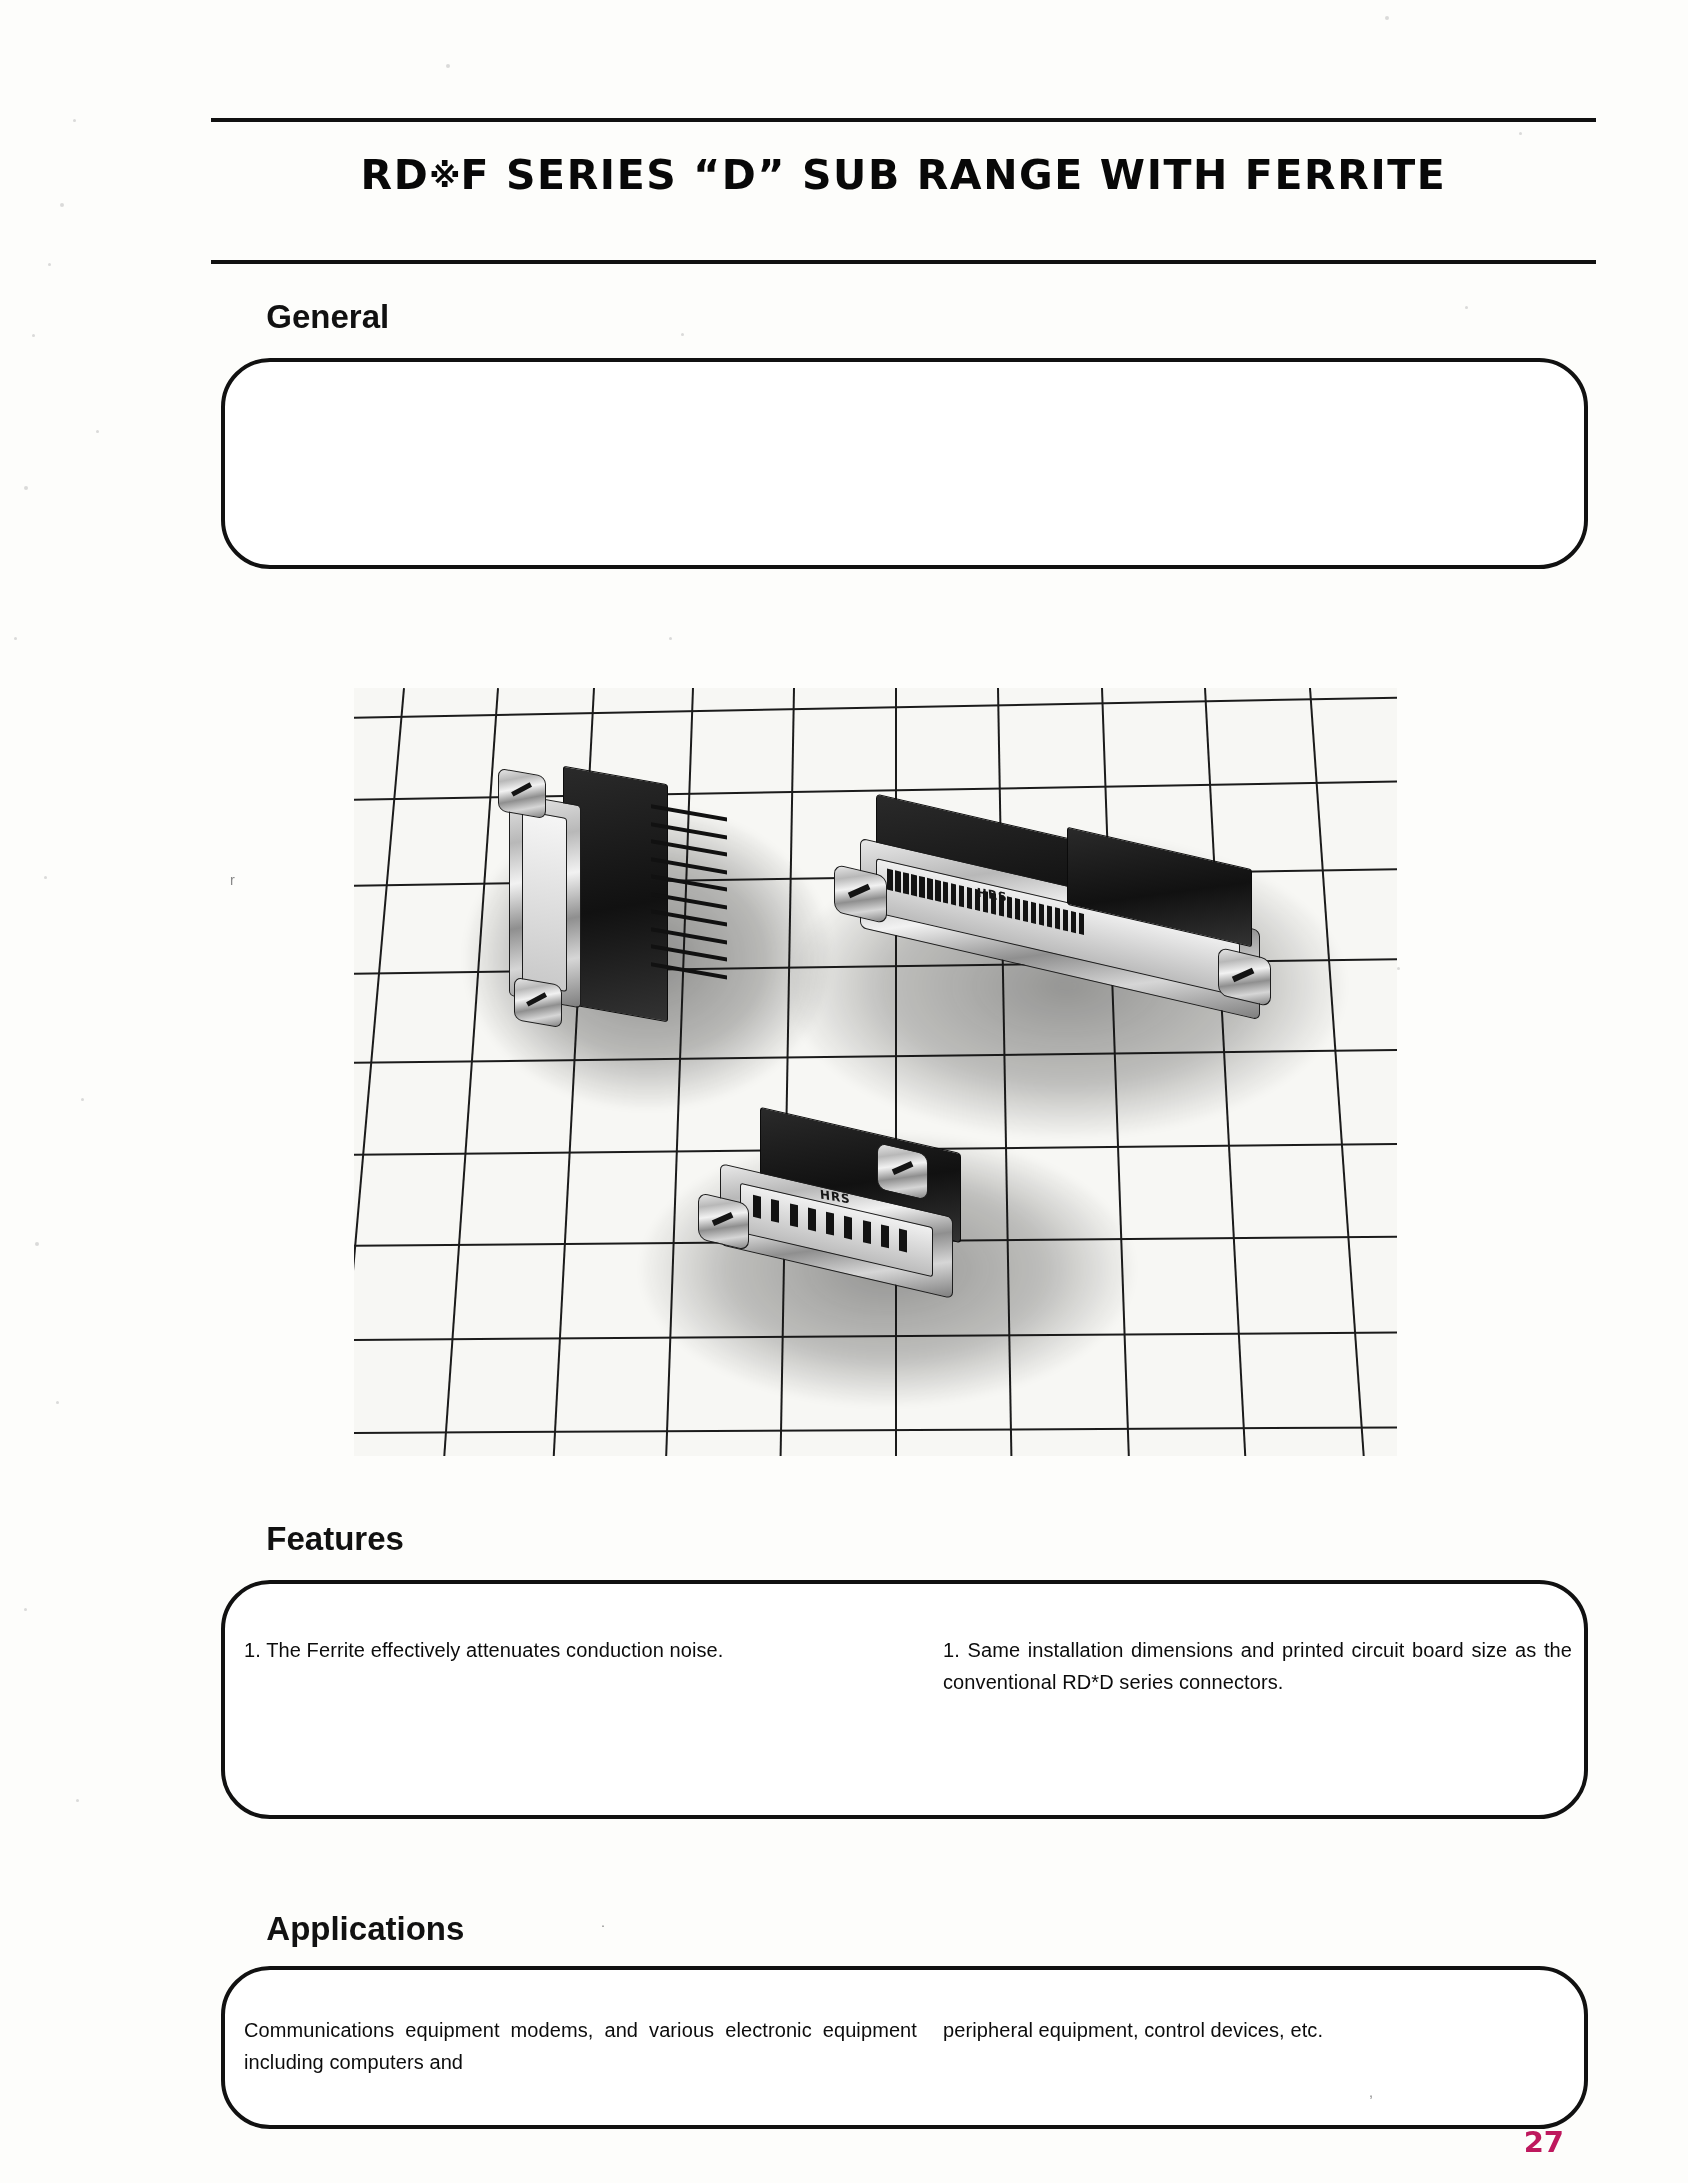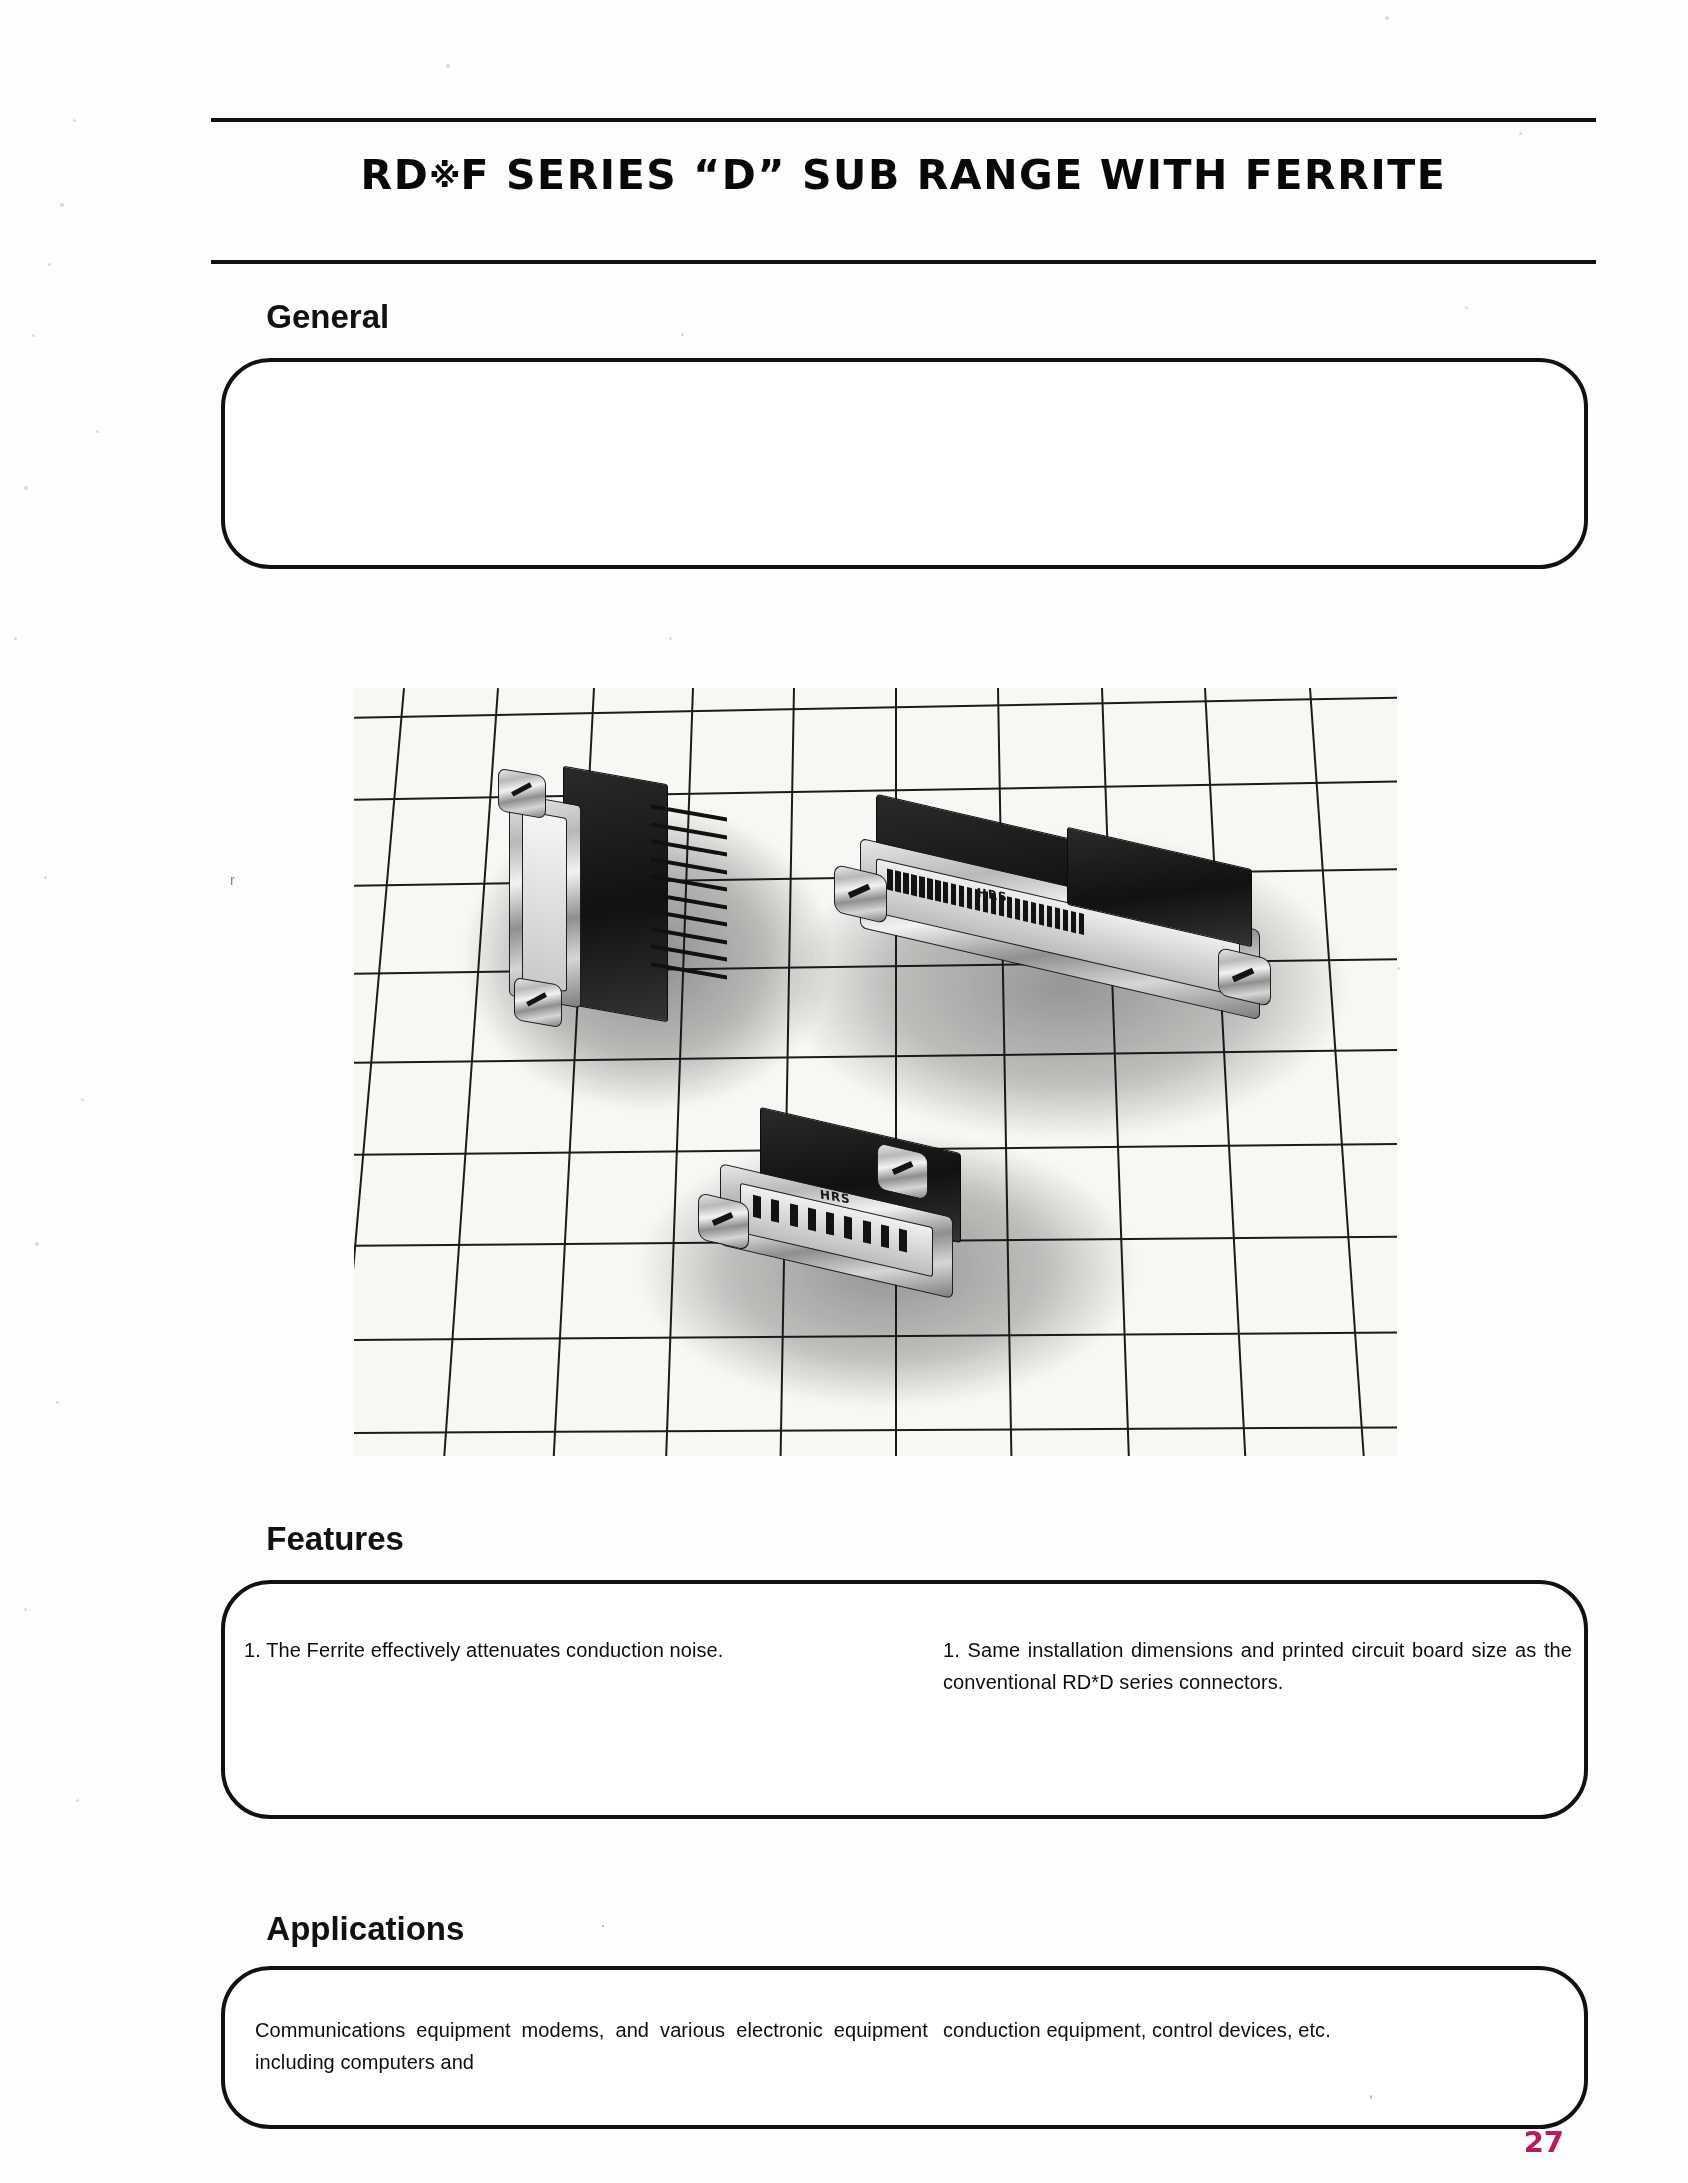--- a/index.html
+++ b/index.html
@@ -191,21 +191,20 @@
   #applications-head { top: 1910px; }
   #applications-box {
     top: 1966px;
     width: 1367px;
     height: 163px;
   }
   #applications-col-left {
     left: 33px;
     top: 2014px;
     width: 673px;
-    margin-left: 11px;
   }
   #applications-col-right {
     left: 732px;
     top: 2014px;
     width: 629px;
   }
 
   .page-number {
     position: absolute;
     right: 32px;
@@ -376,21 +375,21 @@
   </div>
 
   <div class="section-head" id="features-head">Features</div>
   <div class="rbox" id="features-box"></div>
   <div class="col-text" id="features-col-left">1. The Ferrite effectively attenuates conduction noise.</div>
   <div class="col-text justify" id="features-col-right">1. Same  installation  dimensions  and  printed  circuit board size as the conventional RD*D series connectors.</div>
 
   <div class="section-head" id="applications-head">Applications</div>
   <div class="rbox" id="applications-box"></div>
   <div class="col-text justify" id="applications-col-left">Communications  equipment  modems,  and  various electronic   equipment   including   computers   and</div>
-  <div class="col-text" id="applications-col-right">conduction equipment, control devices, etc.</div>
+  <div class="col-text" id="applications-col-right">peripheral equipment, control devices, etc.</div>
 
   <div class="page-number">27</div>
 
   <div class="stray" style="left:19px;top:872px;">r</div>
   <div class="stray" style="left:1158px;top:2084px;">,</div>
   <div class="stray" style="left:390px;top:1914px;">.</div>
 </div>
 
 
 </body></html>

